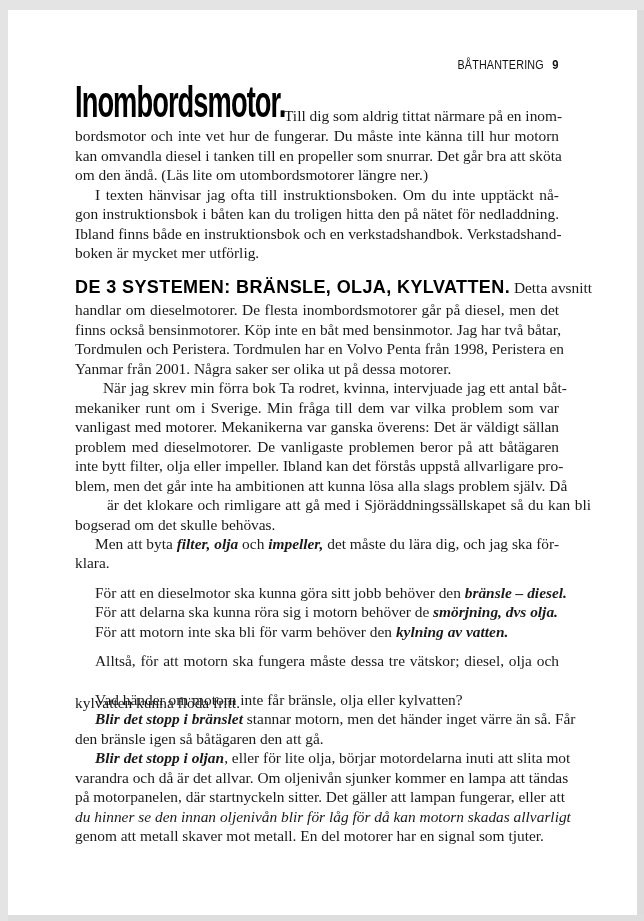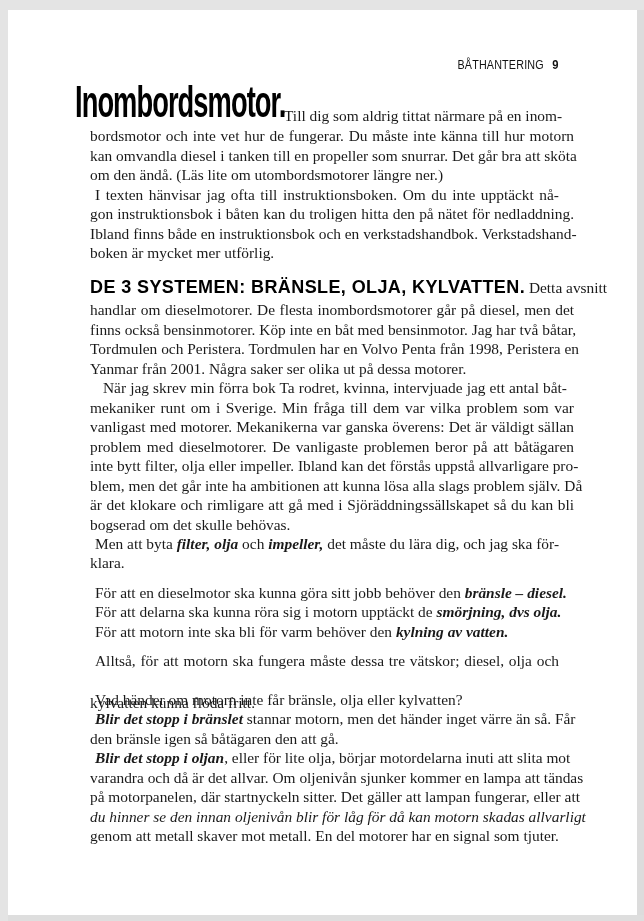--- a/index.html
+++ b/index.html
@@ -24,21 +24,21 @@
   }
   .running-head {
     position: absolute; right: 85px; top: 57px;
     font-family: "Liberation Sans", "DejaVu Sans", sans-serif;
     font-size: 12.5px; letter-spacing: 0.2px; color: #111;
     transform: scaleX(0.86); transform-origin: right center;
     white-space: nowrap;
   }
   .running-head .num { font-weight: bold; margin-left: 10px; font-size: 13px; }
   .line {
-    position: absolute; left: 90px; width: 484px;
+    position: absolute; left: 75px; width: 484px;
     font-size: 15.4px; line-height: 19.6px; height: 20px;
     white-space: nowrap;
     text-align: justify; text-align-last: justify;
   }
   .line.last { text-align-last: left; }
   .line.ind { left: 95px; width: 464px; }
   .title {
     position: absolute; left: 75px; top: 79px;
     font-family: "Liberation Sans", "DejaVu Sans", sans-serif;
     font-weight: bold; font-size: 44px; line-height: 46px;
@@ -79,28 +79,28 @@
 <div class="line" style="top:320px;">finns också bensinmotorer. Köp inte en båt med bensinmotor. Jag har två båtar,</div>
 <div class="line" style="top:339px;"><span class="it">Tordmulen</span><span> och </span><span class="it">Peristera.</span><span> </span><span class="it">Tordmulen</span><span> har en Volvo Penta från 1998, </span><span class="it">Peristera</span><span> en</span></div>
 <div class="line last" style="top:359px;">Yanmar från 2001. Några saker ser olika ut på dessa motorer.</div>
 
 <div class="line ind" style="top:378px;margin-left:8px;"><span>När jag skrev min förra bok </span><span class="it">Ta rodret, kvinna,</span><span> intervjuade jag ett antal båt-</span></div>
 <div class="line" style="top:398px;">mekaniker runt om i Sverige. Min fråga till dem var vilka problem som var</div>
 <div class="line" style="top:417px;">vanligast med motorer. Mekanikerna var ganska överens: Det är väldigt sällan</div>
 <div class="line" style="top:437px;">problem med dieselmotorer. De vanligaste problemen beror på att båtägaren</div>
 <div class="line" style="top:456px;">inte bytt filter, olja eller impeller. Ibland kan det förstås uppstå allvarligare pro-</div>
 <div class="line" style="top:476px;">blem, men det går inte ha ambitionen att kunna lösa alla slags problem själv. Då</div>
-<div class="line" style="top:495px;">är det klokare och rimligare att gå med i Sjöräddningssällskapet så du kan bli</div>
+<div class="line" style="top:495px;margin-left:32px;">är det klokare och rimligare att gå med i Sjöräddningssällskapet så du kan bli</div>
 <div class="line last" style="top:515px;">bogserad om det skulle behövas.</div>
 
 <div class="line ind" style="top:534px;"><span>Men att byta </span><span class="ib">filter, olja</span><span> och </span><span class="ib">impeller,</span><span> det måste du lära dig,  och jag ska för-</span></div>
 <div class="line last" style="top:553px;">klara.</div>
 
 <div class="line ind last" style="top:583px;"><span>För att en dieselmotor ska kunna göra sitt jobb behöver den </span><span class="ib">bränsle – diesel.</span></div>
-<div class="line ind last" style="top:602px;"><span>För att delarna ska kunna röra sig i motorn upptäckt de </span><span class="ib">smörjning, dvs olja.</span></div>
+<div class="line ind last" style="top:602px;"><span>För att delarna ska kunna röra sig i motorn behöver de </span><span class="ib">smörjning, dvs olja.</span></div>
 <div class="line ind last" style="top:622px;"><span>För att motorn inte ska bli för varm behöver den </span><span class="ib">kylning av vatten.</span></div>
 
 <div class="line ind" style="top:651px;">Alltså, för att motorn ska fungera måste dessa tre vätskor; diesel, olja och</div>
 <div class="line last" style="top:670px;margin-top:23px;">kylvatten kunna flöda fritt.</div>
 <div class="line ind last" style="top:690px;">Vad händer om motorn inte får bränsle, olja eller kylvatten?</div>
 <div class="line ind" style="top:709px;"><span class="ib">Blir det stopp i bränslet</span><span> stannar motorn, men det händer inget värre än så. Får</span></div>
 <div class="line last" style="top:729px;">den bränsle igen så båtägaren den att gå.</div>
 <div class="line ind" style="top:748px;"><span class="ib">Blir det stopp i oljan</span><span>, eller för lite olja, börjar motordelarna inuti att slita mot</span></div>
 <div class="line" style="top:768px;">varandra och då är det allvar. Om oljenivån sjunker kommer en lampa att tändas</div>
 <div class="line" style="top:787px;">på motorpanelen, där startnyckeln sitter. Det gäller att lampan fungerar, eller att</div>

